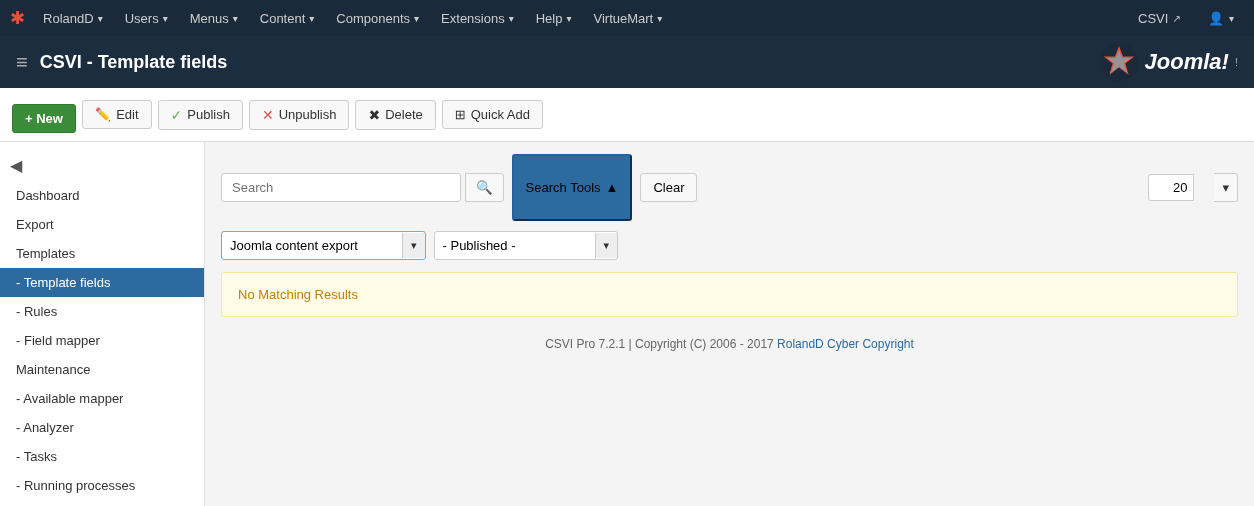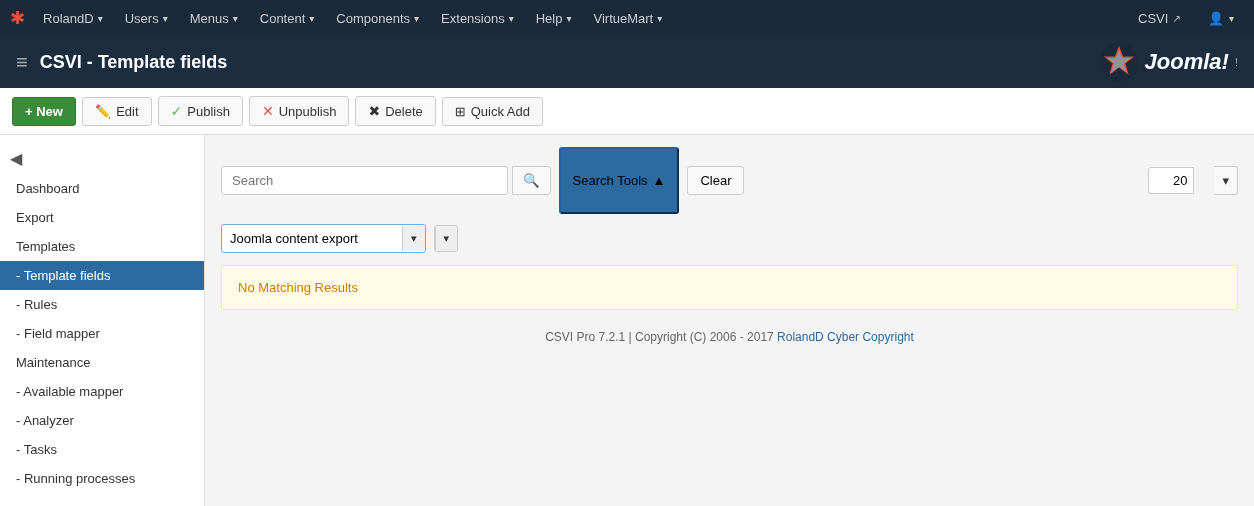--- a/index.html
+++ b/index.html
@@ -98,20 +98,21 @@
       cursor: pointer;
       font-size: 13px;
       color: #333;
       white-space: nowrap;
     }
     .btn-new {
       background: #3a8c3a;
       border-color: #2e7a2e;
       color: #fff;
       font-weight: bold;
+      margin-top: 8px;
     }
 
     
     .main-container {
       display: flex;
       height: calc(506px - 36px - 52px - 44px);
       min-height: 374px;
     }
 
     
@@ -153,21 +154,21 @@
     .search-row {
       display: flex;
       align-items: center;
       gap: 8px;
       margin-bottom: 10px;
     }
     .search-input {
       padding: 6px 10px;
       border: 1px solid #ccc;
       border-radius: 3px;
-      width: 287px;
+      width: 240px;
       font-size: 13px;
       outline: none;
     }
     .search-icon-btn {
       padding: 6px 10px;
       border: 1px solid #ccc;
       border-radius: 0 3px 3px 0;
       background: #f8f8f8;
       cursor: pointer;
       margin-left: -4px;
@@ -427,20 +428,25 @@
     </div>
 
     <div class="filter-row">
       <div class="filter-select">
         <select>
           <option>Joomla content export</option>
         </select>
         <div class="sel-arrow">▾</div>
       </div>
       <div class="filter-select2">
+        <select>
+          <option>- Published -</option>
+          <option>Published</option>
+          <option>Unpublished</option>
+        </select>
         <div class="sel-arrow">▾</div>
       </div>
     </div>
 
     <div class="no-results">
       <span>No Matching Results</span>
     </div>
 
     <div class="content-footer">
       <span>CSVI Pro 7.2.1 | Copyright (C) 2006 - 2017 </span><a href="#">RolandD Cyber Copyright</a>

